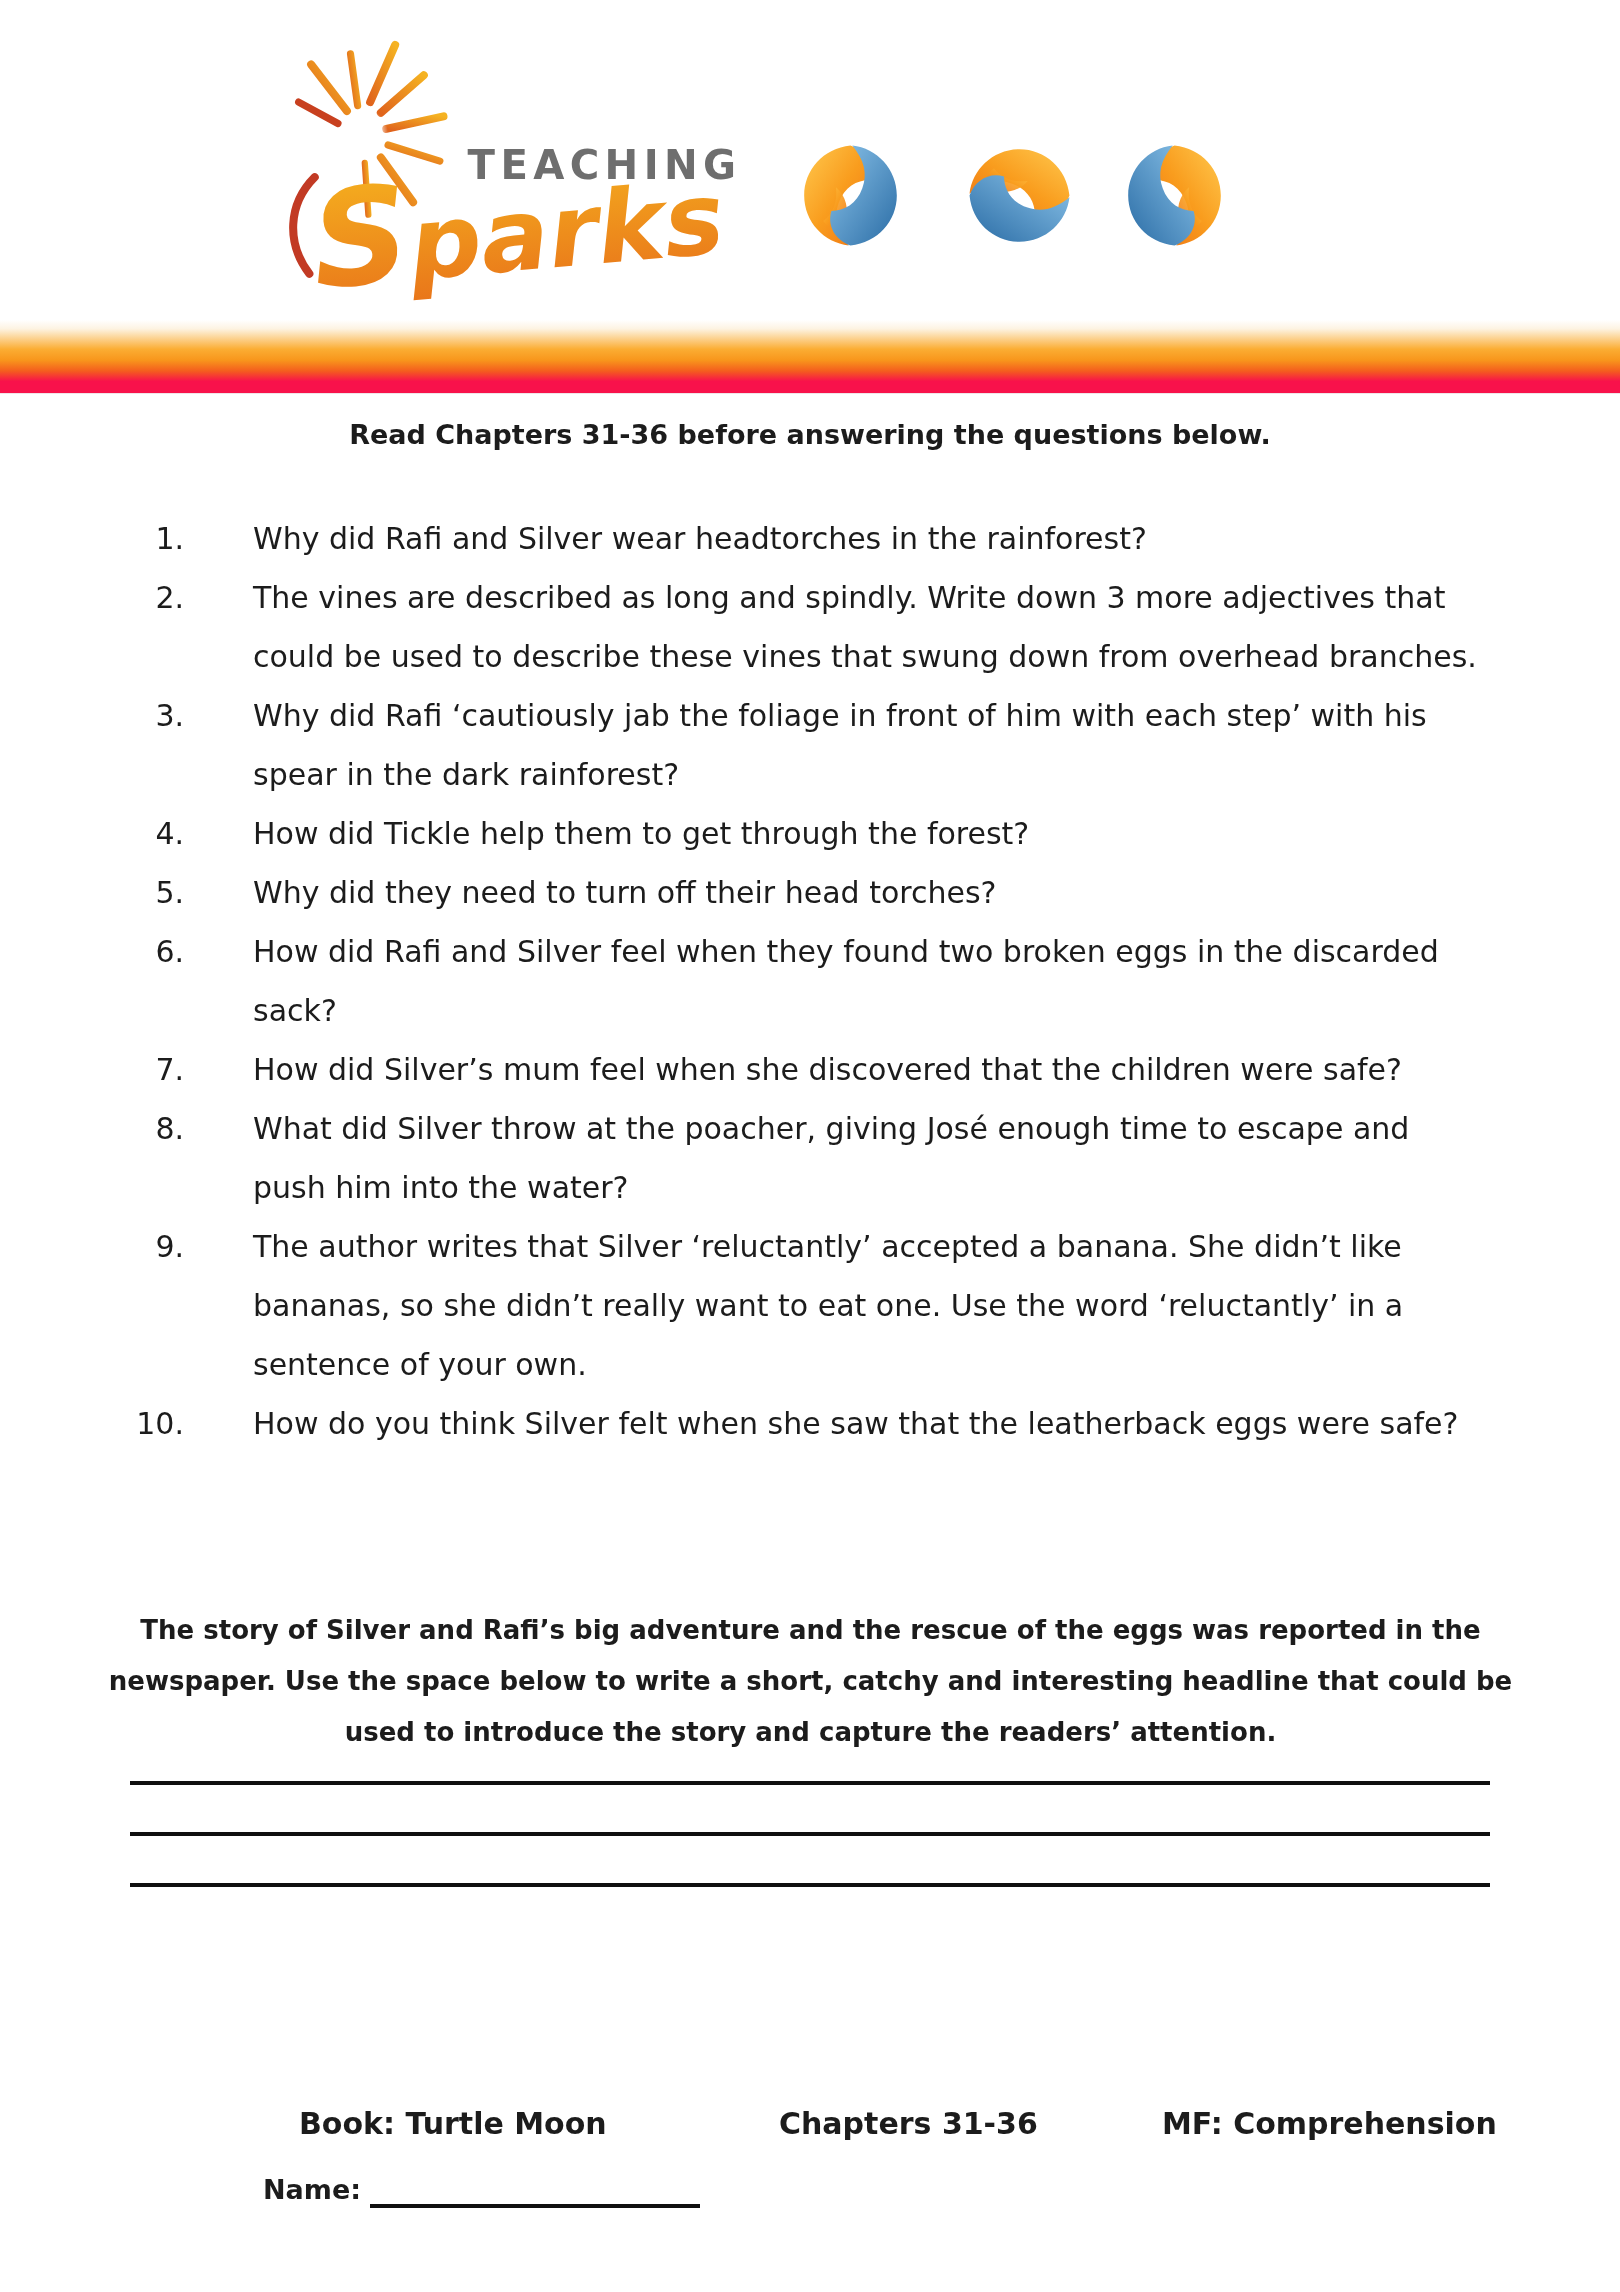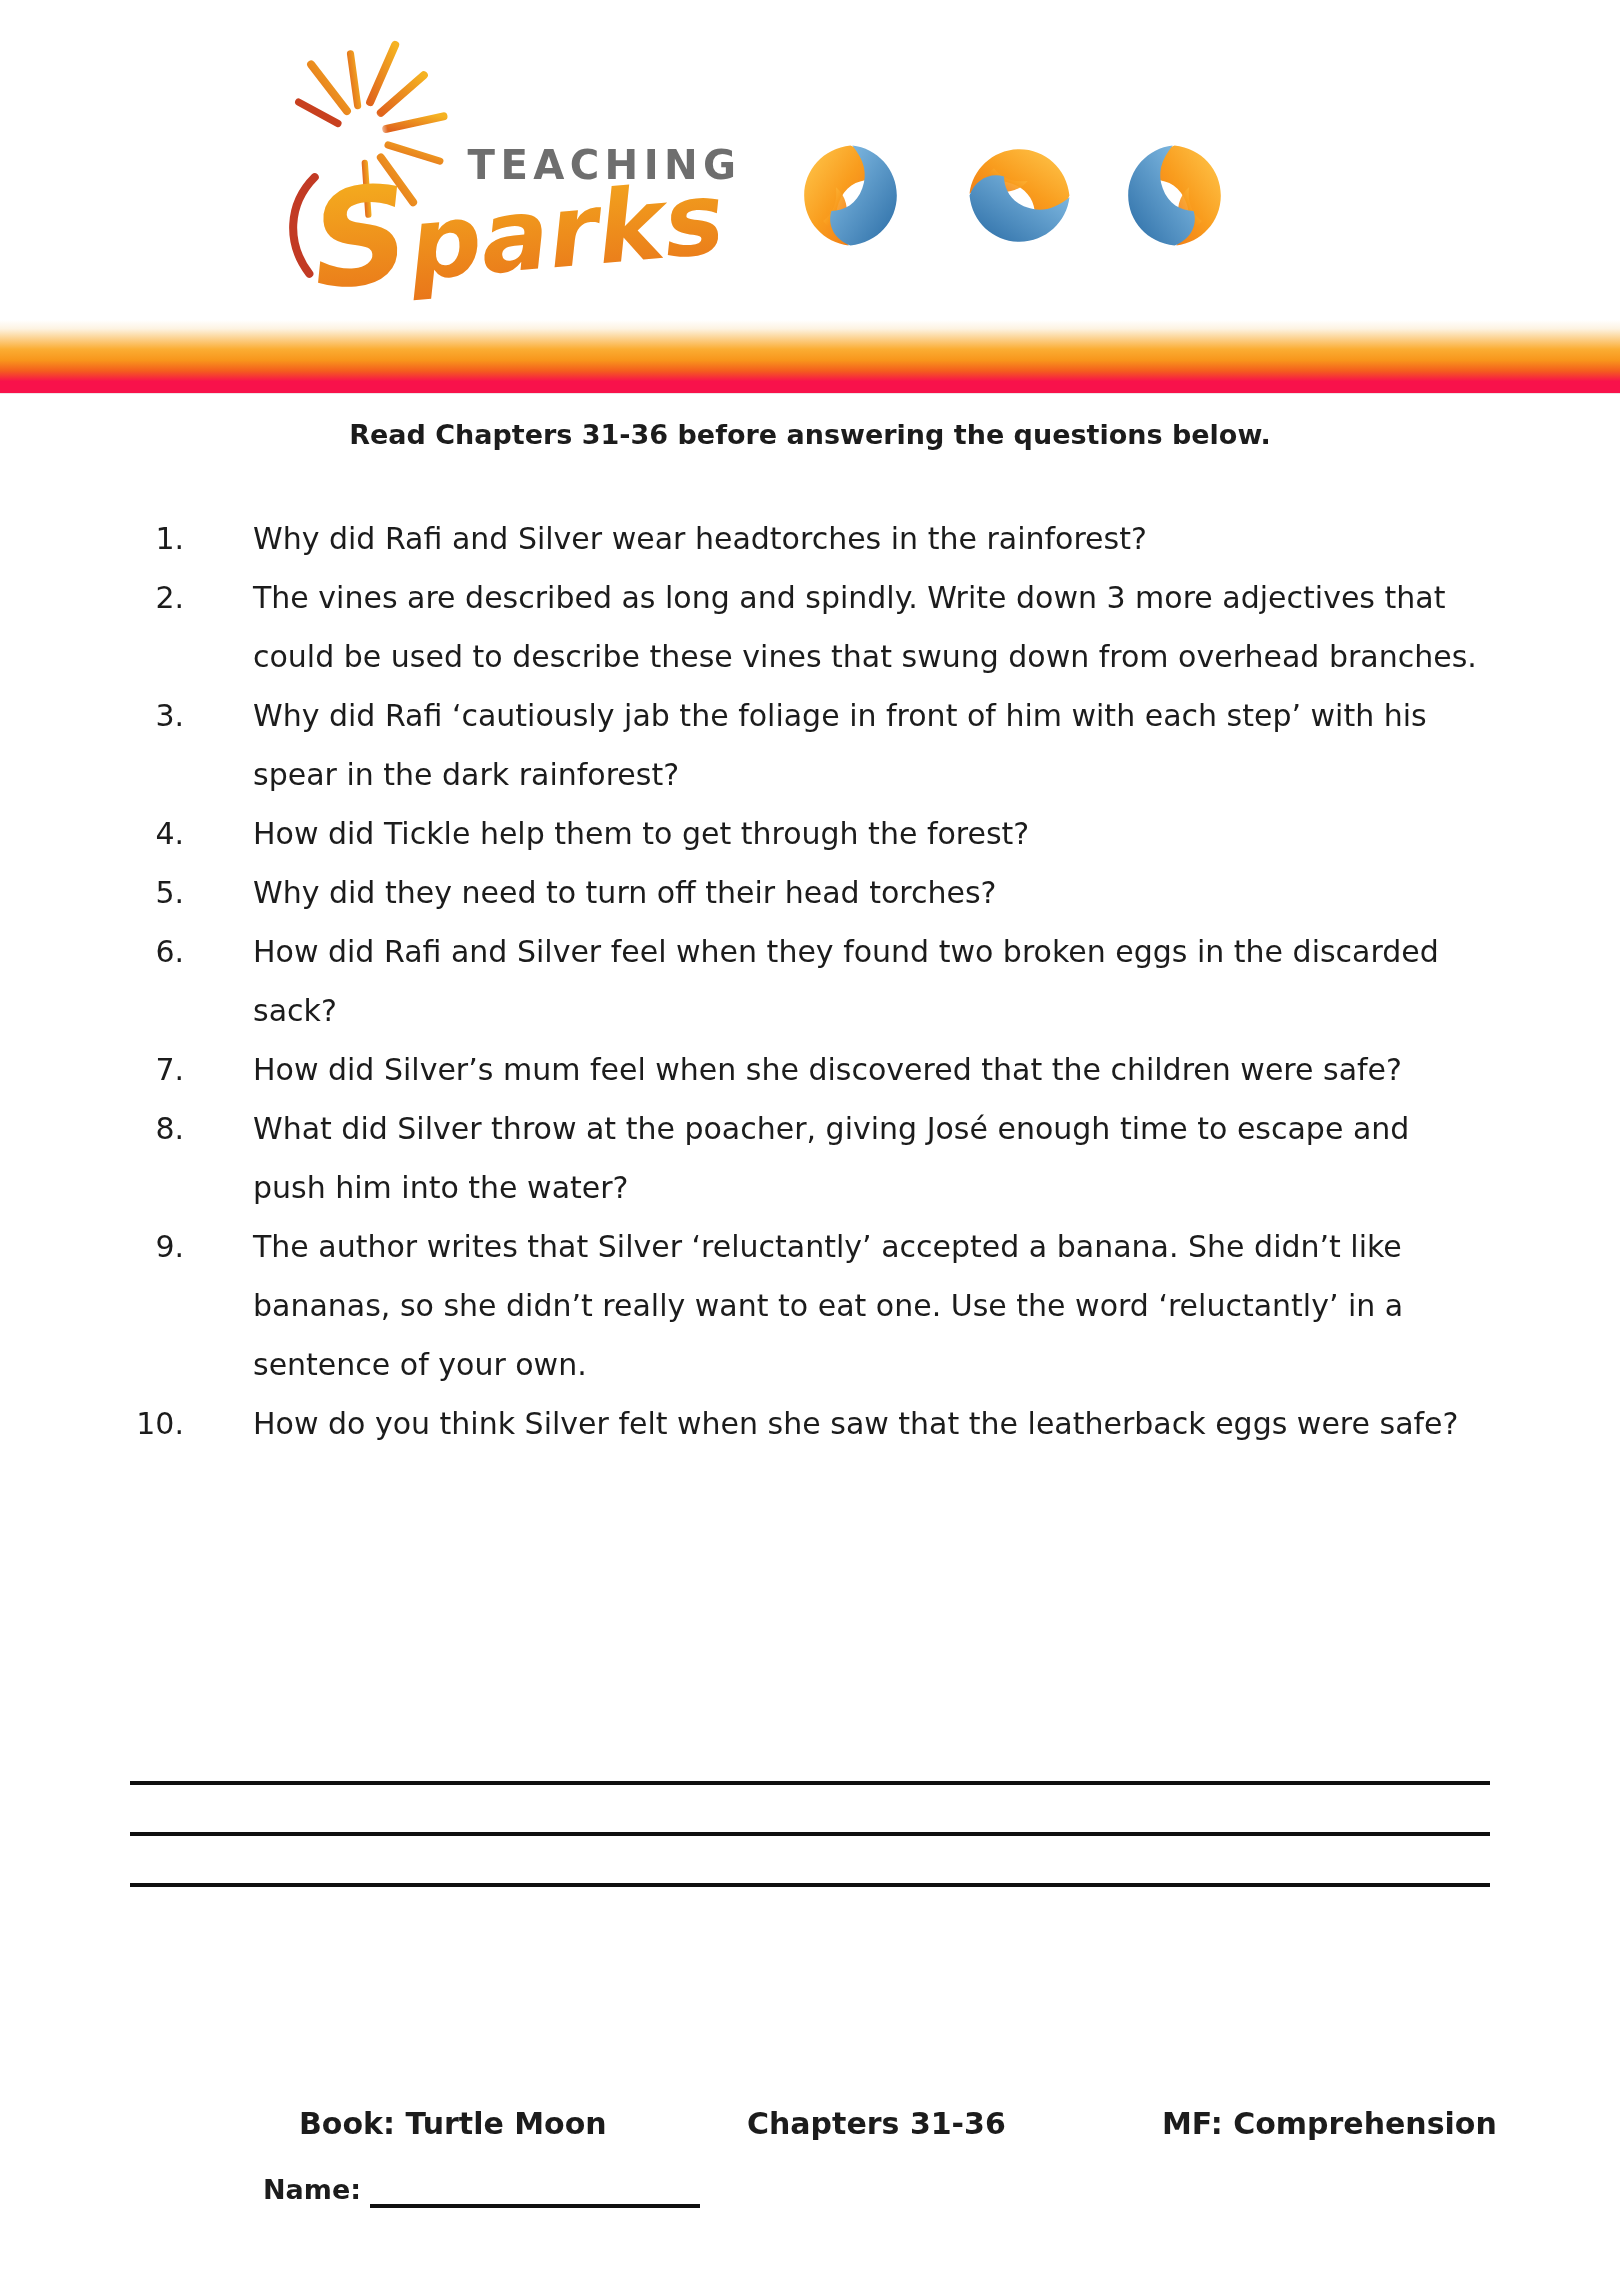--- a/index.html
+++ b/index.html
@@ -41,21 +41,21 @@
   
   .task{
     position:absolute;left:99px;top:1605px;width:1423px;margin:0;
     text-align:center;font-weight:bold;font-size:26px;line-height:51px;
   }
   .answer-lines{position:absolute;left:130px;top:1734px;width:1360px;}
   .answer-line{box-sizing:border-box;height:51px;border-bottom:4.5px solid #101010;}
   
   .f-item{position:absolute;top:2106px;font-size:30px;font-weight:bold;white-space:nowrap;}
   .f-book{left:267px;margin-left:32px;}
-  .f-chapters{left:747px;}
+  .f-chapters{left:779px;}
   .f-assign{left:1121px;margin-left:41px;}
   .name-label{position:absolute;left:263px;top:2174px;font-size:27px;font-weight:bold;}
   .name-line{position:absolute;left:370px;top:2204px;width:330px;height:0;border-bottom:4.5px solid #101010;}
 </style>
 </head>
 <body>
 
 <svg width="0" height="0" style="position:absolute" aria-hidden="true">
   <defs>
     <linearGradient id="gFlame" x1="0" y1="0" x2="1" y2="1">
@@ -159,20 +159,21 @@
       <li>
         <span class="qnum">9.</span>
         <span class="qtext">The author writes that Silver ‘reluctantly’ accepted a banana. She didn’t like bananas, so she didn’t really want to eat one. Use the word ‘reluctantly’ in a sentence of your own.</span>
       </li>
       <li>
         <span class="qnum">10.</span>
         <span class="qtext">How do you think Silver felt when she saw that the leatherback eggs were safe?</span>
       </li>
     </ol>
 
+  <p class="task">The story of Silver and Rafi’s big adventure and the rescue of the eggs was reported in the newspaper. Use the space below to write a short, catchy and interesting headline that could be used to introduce the story and capture the readers’ attention.</p>
 
   <div class="answer-lines">
       <div class="answer-line"></div>
       <div class="answer-line"></div>
       <div class="answer-line"></div>
     </div>
 
   <span class="f-item f-book">Book: Turtle Moon</span>
   <span class="f-item f-chapters">Chapters 31-36</span>
   <span class="f-item f-assign">MF: Comprehension</span>

